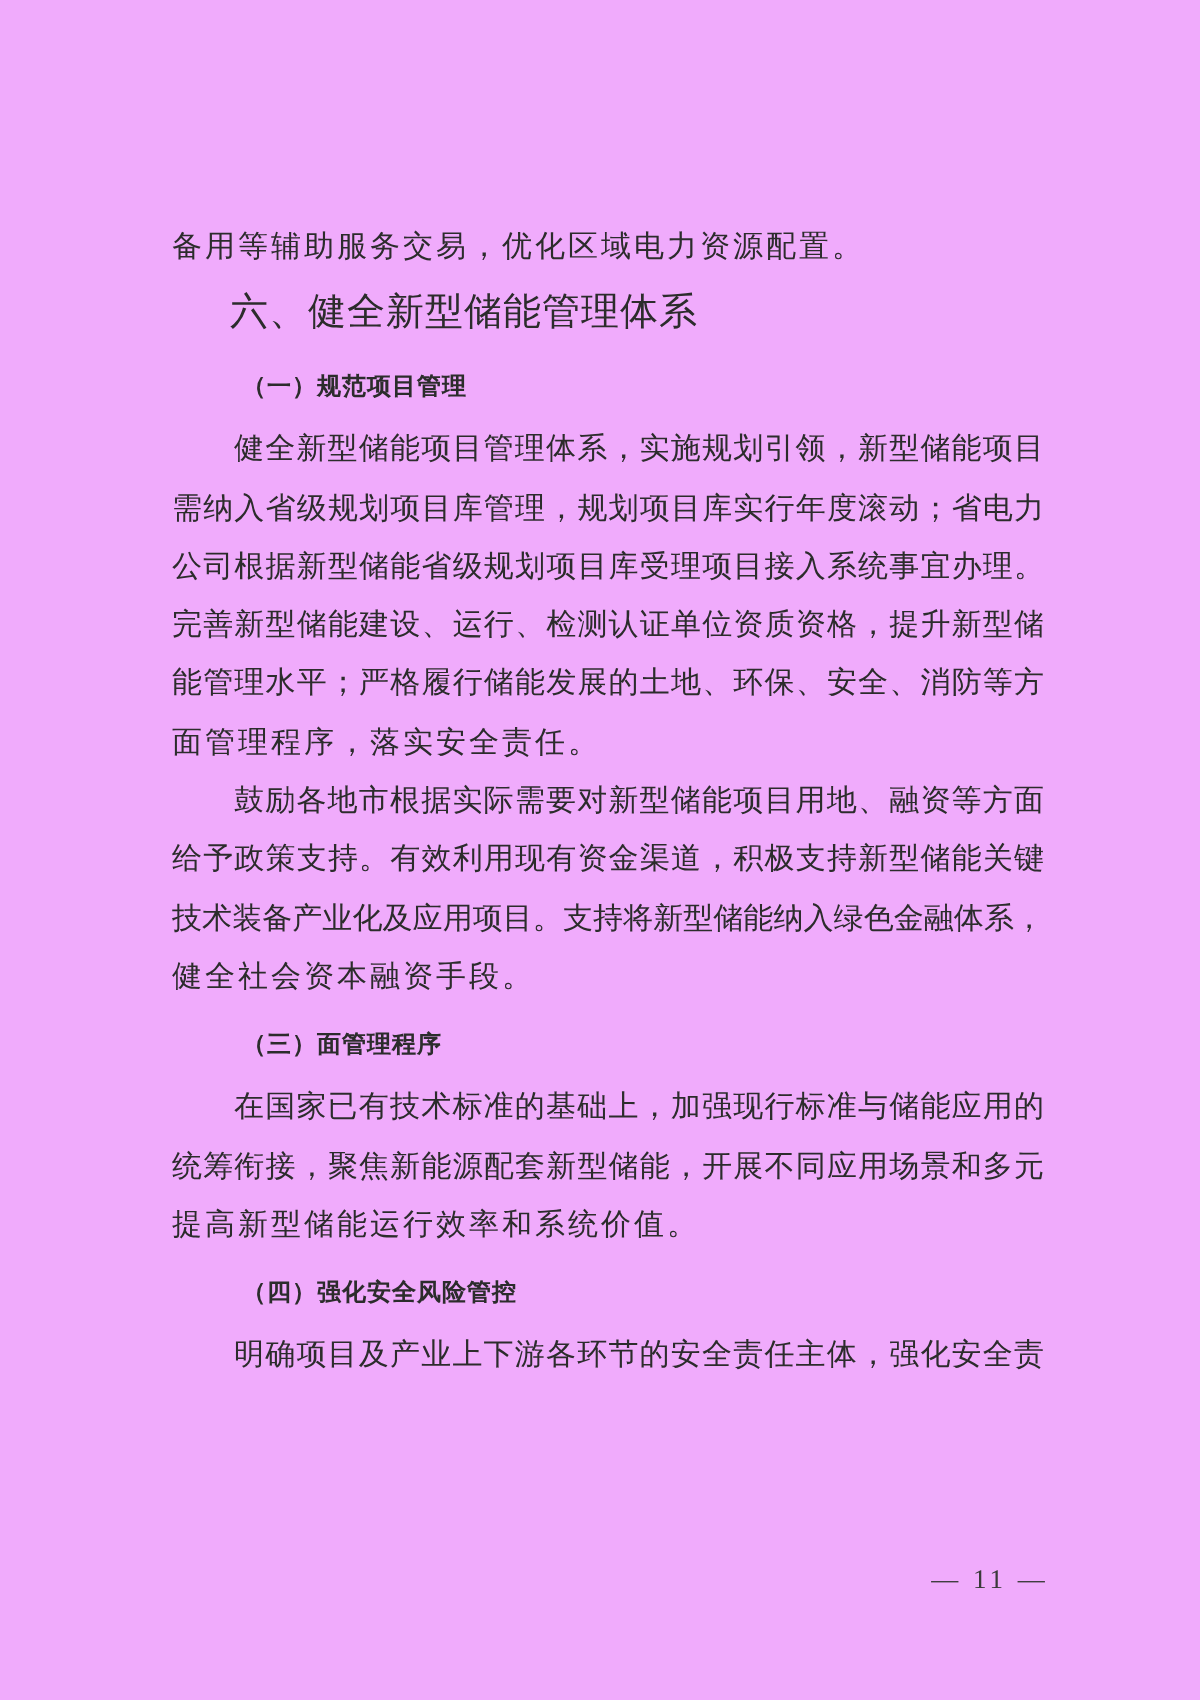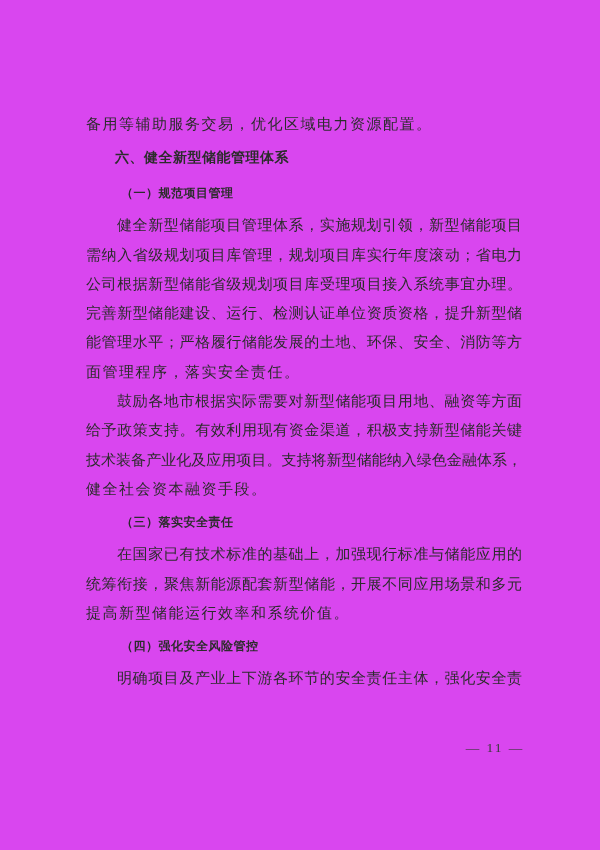--- a/index.html
+++ b/index.html
@@ -4,21 +4,21 @@
 <style>
   html, body {
     margin: 0;
     padding: 0;
     background: #e8e8e8;
   }
   .paper {
     position: relative;
     width: 600px;
     height: 850px;
-    background: #d946ef;
+    background: #f0abfc;
     overflow: hidden;
     font-family: "Liberation Serif", "DejaVu Serif", serif;
     color: #2c2c2c;
   }
   .textblock {
     position: absolute;
     left: 86px;
     top: 110px;
     width: 436px;
   }
@@ -32,39 +32,39 @@
     white-space: normal;
     letter-spacing: 0;
     text-align: justify;
     text-align-last: justify;
   }
   .indent {
     text-indent: 31px;
   }
   .h-main {
     font-family: "Liberation Sans", "DejaVu Sans", sans-serif;
-    font-weight: 700;
-    font-size: 14px;
+    font-weight: 400;
+    font-size: 19px;
     line-height: 36px;
     letter-spacing: 0.5px;
     text-indent: 29px;
     white-space: nowrap;
   }
   .h-sub {
     font-weight: 700;
     font-size: 12px;
     line-height: 36px;
     letter-spacing: 0.5px;
     text-indent: 35px;
     white-space: nowrap;
   }
   .pageno {
     position: absolute;
     left: 452px;
-    top: 740px;
+    top: 782px;
     width: 86px;
     text-align: center;
     font-size: 13.5px;
     letter-spacing: 2px;
     color: #3a3a3a;
   }
 </style>
 </head>
 <body>
 
@@ -81,21 +81,21 @@
     <div class="bline fill">公司根据新型储能省级规划项目库受理项目接入系统事宜办理。</div>
     <div class="bline fill">完善新型储能建设、运行、检测认证单位资质资格，提升新型储</div>
     <div class="bline fill">能管理水平；严格履行储能发展的土地、环保、安全、消防等方</div>
     <div class="bline">面管理程序，落实安全责任。</div>
 
     <div class="bline fill indent">鼓励各地市根据实际需要对新型储能项目用地、融资等方面</div>
     <div class="bline fill">给予政策支持。有效利用现有资金渠道，积极支持新型储能关键</div>
     <div class="bline fill">技术装备产业化及应用项目。支持将新型储能纳入绿色金融体系，</div>
     <div class="bline">健全社会资本融资手段。</div>
 
-    <div class="h-sub">（三）落实安全责任</div>
+    <div class="h-sub">（三）面管理程序</div>
     <div class="bline fill indent">在国家已有技术标准的基础上，加强现行标准与储能应用的</div>
     <div class="bline fill">统筹衔接，聚焦新能源配套新型储能，开展不同应用场景和多元</div>
     <div class="bline">提高新型储能运行效率和系统价值。</div>
 
     <div class="h-sub">（四）强化安全风险管控</div>
     <div class="bline fill indent">明确项目及产业上下游各环节的安全责任主体，强化安全责</div>
 
   </div>
 
   <div class="pageno">— 11 —</div>

